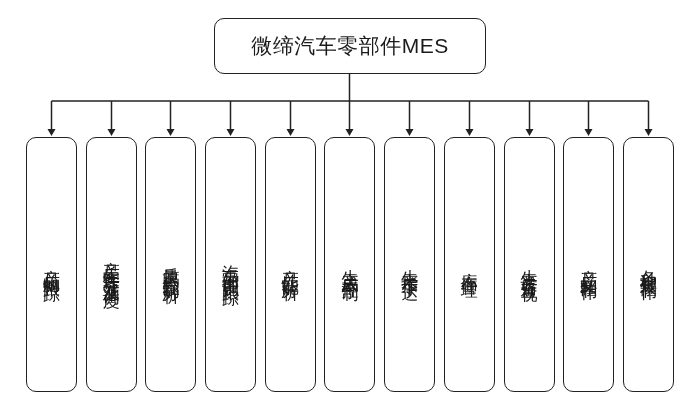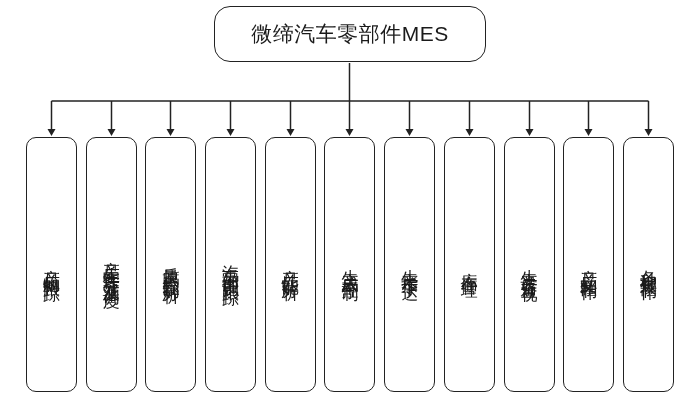--- a/index.html
+++ b/index.html
@@ -14,28 +14,28 @@
     overflow: hidden;
   }
   .connectors {
     position: absolute;
     left: 0; top: 0;
     width: 700px; height: 400px;
     pointer-events: none;
   }
   .root-node {
     position: absolute;
-    top: 6px;
+    top: 18px;
     left: 50%;
     transform: translateX(-50%);
     width: 272px;
     height: 56px;
     background: var(--fill);
     border: 1.5px solid var(--line);
-    border-radius: 16px;
+    border-radius: 10px;
     display: flex;
     align-items: center;
     justify-content: center;
     z-index: 2;
   }
   .root-label {
     font-size: 21px;
     letter-spacing: 0.5px;
     white-space: nowrap;
   }

